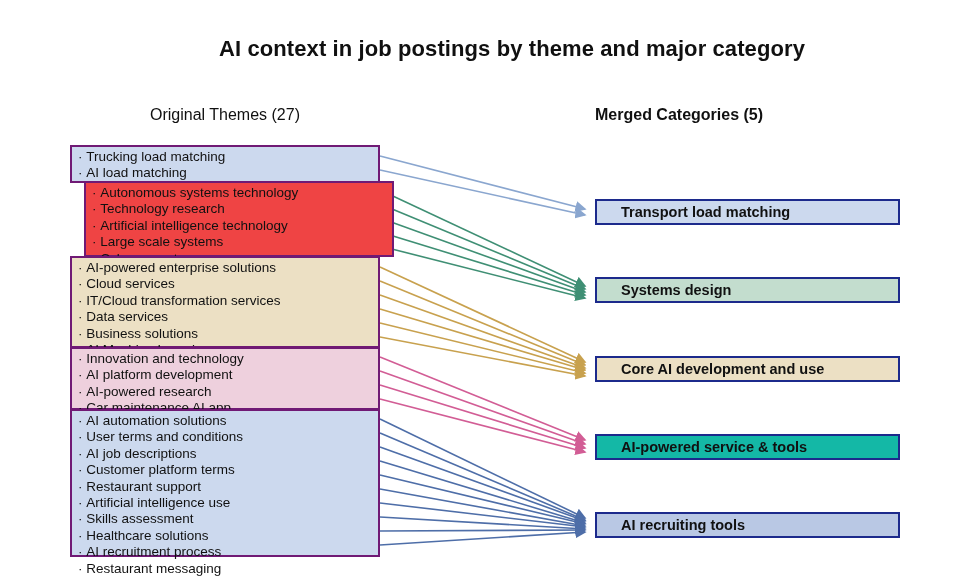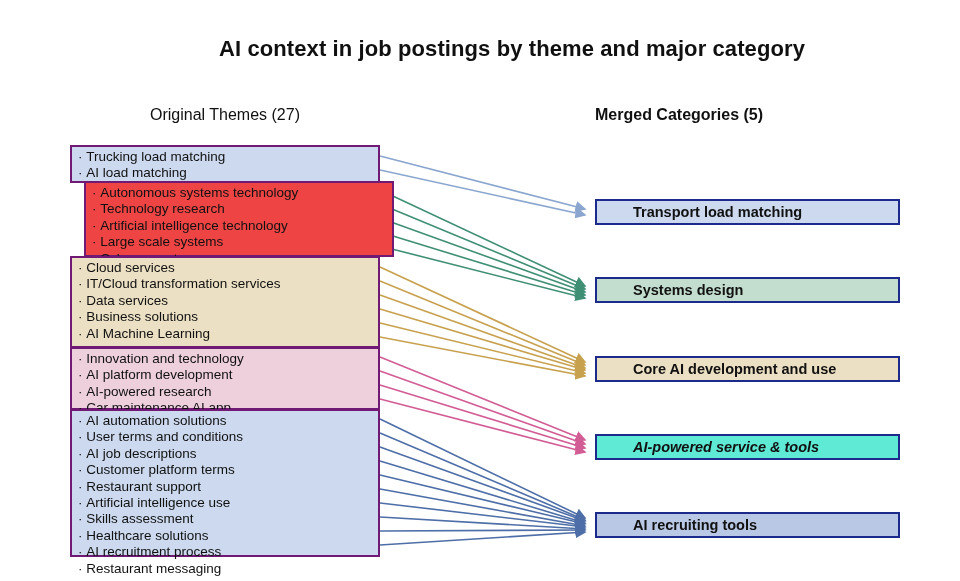--- a/index.html
+++ b/index.html
@@ -67,21 +67,21 @@
   }
   .cat-box {
     position: absolute;
     box-sizing: border-box;
     border: 2px solid #1c2a8c;
     height: 26px;
     width: 305px;
     left: 595px;
     display: flex;
     align-items: center;
-    padding-left: 36px;
+    padding-left: 24px;
   }
   .cat-label {
     font-size: 14.5px;
     font-weight: bold;
     color: #111111;
     white-space: nowrap;
   }
 </style>
 </head>
 <body>
@@ -159,20 +159,21 @@
 
 <div class="theme-group" style="left:70px; top:181px; width:310px; height:76px; background:#ef4444;margin-left:14px;">
   <div class="theme-item">Autonomous systems technology</div>
   <div class="theme-item">Technology research</div>
   <div class="theme-item">Artificial intelligence technology</div>
   <div class="theme-item">Large scale systems</div>
   <div class="theme-item">Cyber experts</div>
 </div>
 
 <div class="theme-group" style="left:70px; top:256px; width:310px; height:92px; background:#ece0c4;">
+  <div class="theme-item">AI-powered enterprise solutions</div>
   <div class="theme-item">Cloud services</div>
   <div class="theme-item">IT/Cloud transformation services</div>
   <div class="theme-item">Data services</div>
   <div class="theme-item">Business solutions</div>
   <div class="theme-item">AI Machine Learning</div>
 </div>
 
 <div class="theme-group" style="left:70px; top:347px; width:310px; height:63px; background:#eed0dd;">
   <div class="theme-item">Innovation and technology</div>
   <div class="theme-item">AI platform development</div>
@@ -195,18 +196,18 @@
 
 <div class="cat-box" style="top:199px; background:#ccd9ee;">
   <span class="cat-label">Transport load matching</span>
 </div>
 <div class="cat-box" style="top:277px; background:#c3ddce;">
   <span class="cat-label">Systems design</span>
 </div>
 <div class="cat-box" style="top:356px; background:#ece0c4;">
   <span class="cat-label">Core AI development and use</span>
 </div>
-<div class="cat-box" style="top:434px; background:#5eead4;font-style:italic;">
+<div class="cat-box" style="top:434px; background:#14b8a6;">
   <span class="cat-label">AI-powered service &amp; tools</span>
 </div>
 <div class="cat-box" style="top:512px; background:#b9c8e4;">
   <span class="cat-label">AI recruiting tools</span>
 </div>
 
 </body></html>

